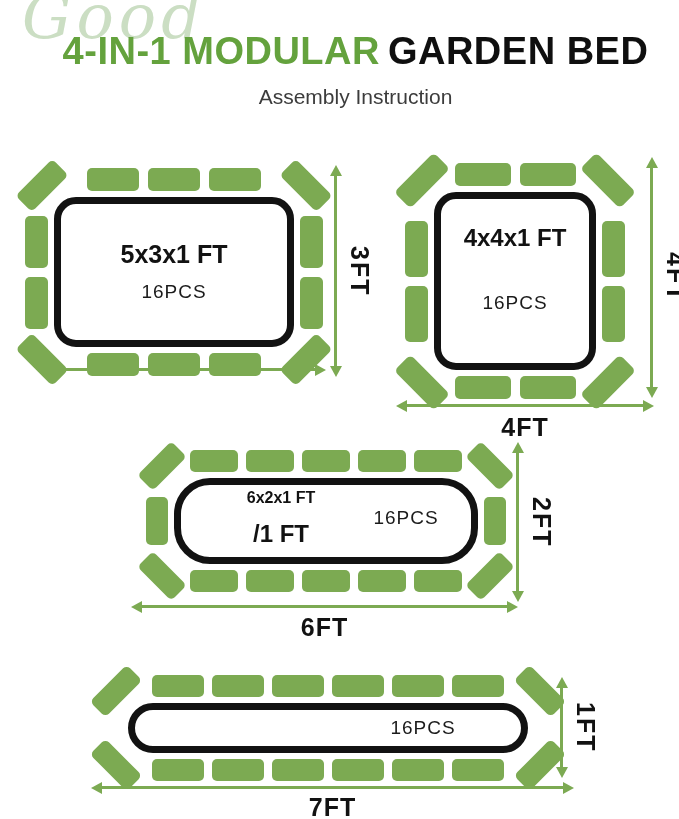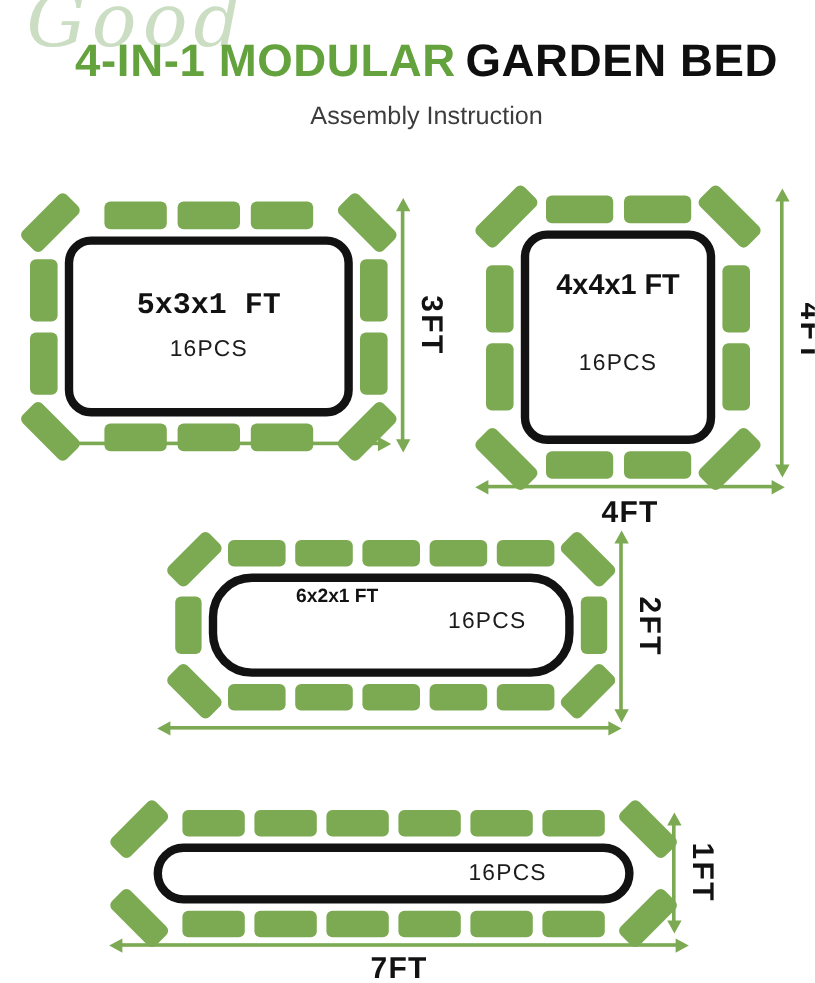--- a/index.html
+++ b/index.html
@@ -52,21 +52,21 @@
 <body>
 
 <div class="page">
 
   <div class="script-word">Good</div>
   <h1 class="title"><span class="green-part">4-IN-1 MODULAR</span><span class="black-part">GARDEN BED</span></h1>
   <div class="subtitle">Assembly Instruction</div>
 
   <section id="bed-0" class="bed">
     <div class="frame" style="left:38px; top:197px; width:240px; height:150px; border-radius:22px;"></div>
-    <div class="size-label" style="left:38px; top:240px; width:240px;font-family:Liberation Mono, monospace;">5x3x1 FT</div>
+    <div class="size-label" style="left:38px; top:240px; width:240px;">5x3x1 FT</div>
     <div class="pcs-label" style="left:38px; top:281px; width:240px;">16PCS</div>
     <div class="dim-line-v" style="left:318px; top:175px; height:192px;"></div>
     <div class="dim-label-v" style="left:326px; top:175px; width:34px; height:192px;">3FT</div>
     <div class="dim-line-h" style="left:40px; top:368px; width:260px;"></div>
   <div class="panel" style="left: 71px; top: 168px; width: 52px; height: 23px;"></div>
       <div class="panel" style="left: 132px; top: 168px; width: 52px; height: 23px;"></div>
       <div class="panel" style="left: 193px; top: 168px; width: 52px; height: 23px;"></div>
       <div class="panel" style="left: 71px; top: 353px; width: 52px; height: 23px;"></div>
       <div class="panel" style="left: 132px; top: 353px; width: 52px; height: 23px;"></div>
       <div class="panel" style="left: 193px; top: 353px; width: 52px; height: 23px;"></div>
@@ -98,24 +98,26 @@
       <div class="panel" style="left: 586px; top: 285.5px; width: 23px; height: 56px;"></div>
       <div class="panel" style="left: 378px; top: 168.5px; width: 56px; height: 23px; transform: rotate(-45deg);"></div>
       <div class="panel" style="left: 564px; top: 168.5px; width: 56px; height: 23px; transform: rotate(45deg);"></div>
       <div class="panel" style="left: 564px; top: 370.5px; width: 56px; height: 23px; transform: rotate(-45deg);"></div>
       <div class="panel" style="left: 378px; top: 370.5px; width: 56px; height: 23px; transform: rotate(45deg);"></div>
     </section>
 
   <section id="bed-2" class="bed">
     <div class="frame" style="left:158px; top:478px; width:304px; height:86px; border-radius:36px;"></div>
     <div class="size-label" style="left:158px; top:489px; width:214px; font-size:16px;">6x2x1 FT</div>
+    <div class="size-label" style="left:158px; top:520px; width:214px; font-size:24px;">/1 FT</div>
     <div class="pcs-label" style="left:328px; top:507px; width:124px;">16PCS</div>
     <div class="dim-line-v" style="left:500px; top:452px; height:140px;"></div>
     <div class="dim-label-v" style="left:508px; top:452px; width:34px; height:140px;">2FT</div>
     <div class="dim-line-h" style="left:125px; top:605px; width:367px;"></div>
+    <div class="dim-label-h" style="left:125px; top:613px; width:367px;">6FT</div>
   <div class="panel" style="left: 174px; top: 450px; width: 48px; height: 22px;"></div>
       <div class="panel" style="left: 230px; top: 450px; width: 48px; height: 22px;"></div>
       <div class="panel" style="left: 286px; top: 450px; width: 48px; height: 22px;"></div>
       <div class="panel" style="left: 342px; top: 450px; width: 48px; height: 22px;"></div>
       <div class="panel" style="left: 398px; top: 450px; width: 48px; height: 22px;"></div>
       <div class="panel" style="left: 174px; top: 570px; width: 48px; height: 22px;"></div>
       <div class="panel" style="left: 230px; top: 570px; width: 48px; height: 22px;"></div>
       <div class="panel" style="left: 286px; top: 570px; width: 48px; height: 22px;"></div>
       <div class="panel" style="left: 342px; top: 570px; width: 48px; height: 22px;"></div>
       <div class="panel" style="left: 398px; top: 570px; width: 48px; height: 22px;"></div>

